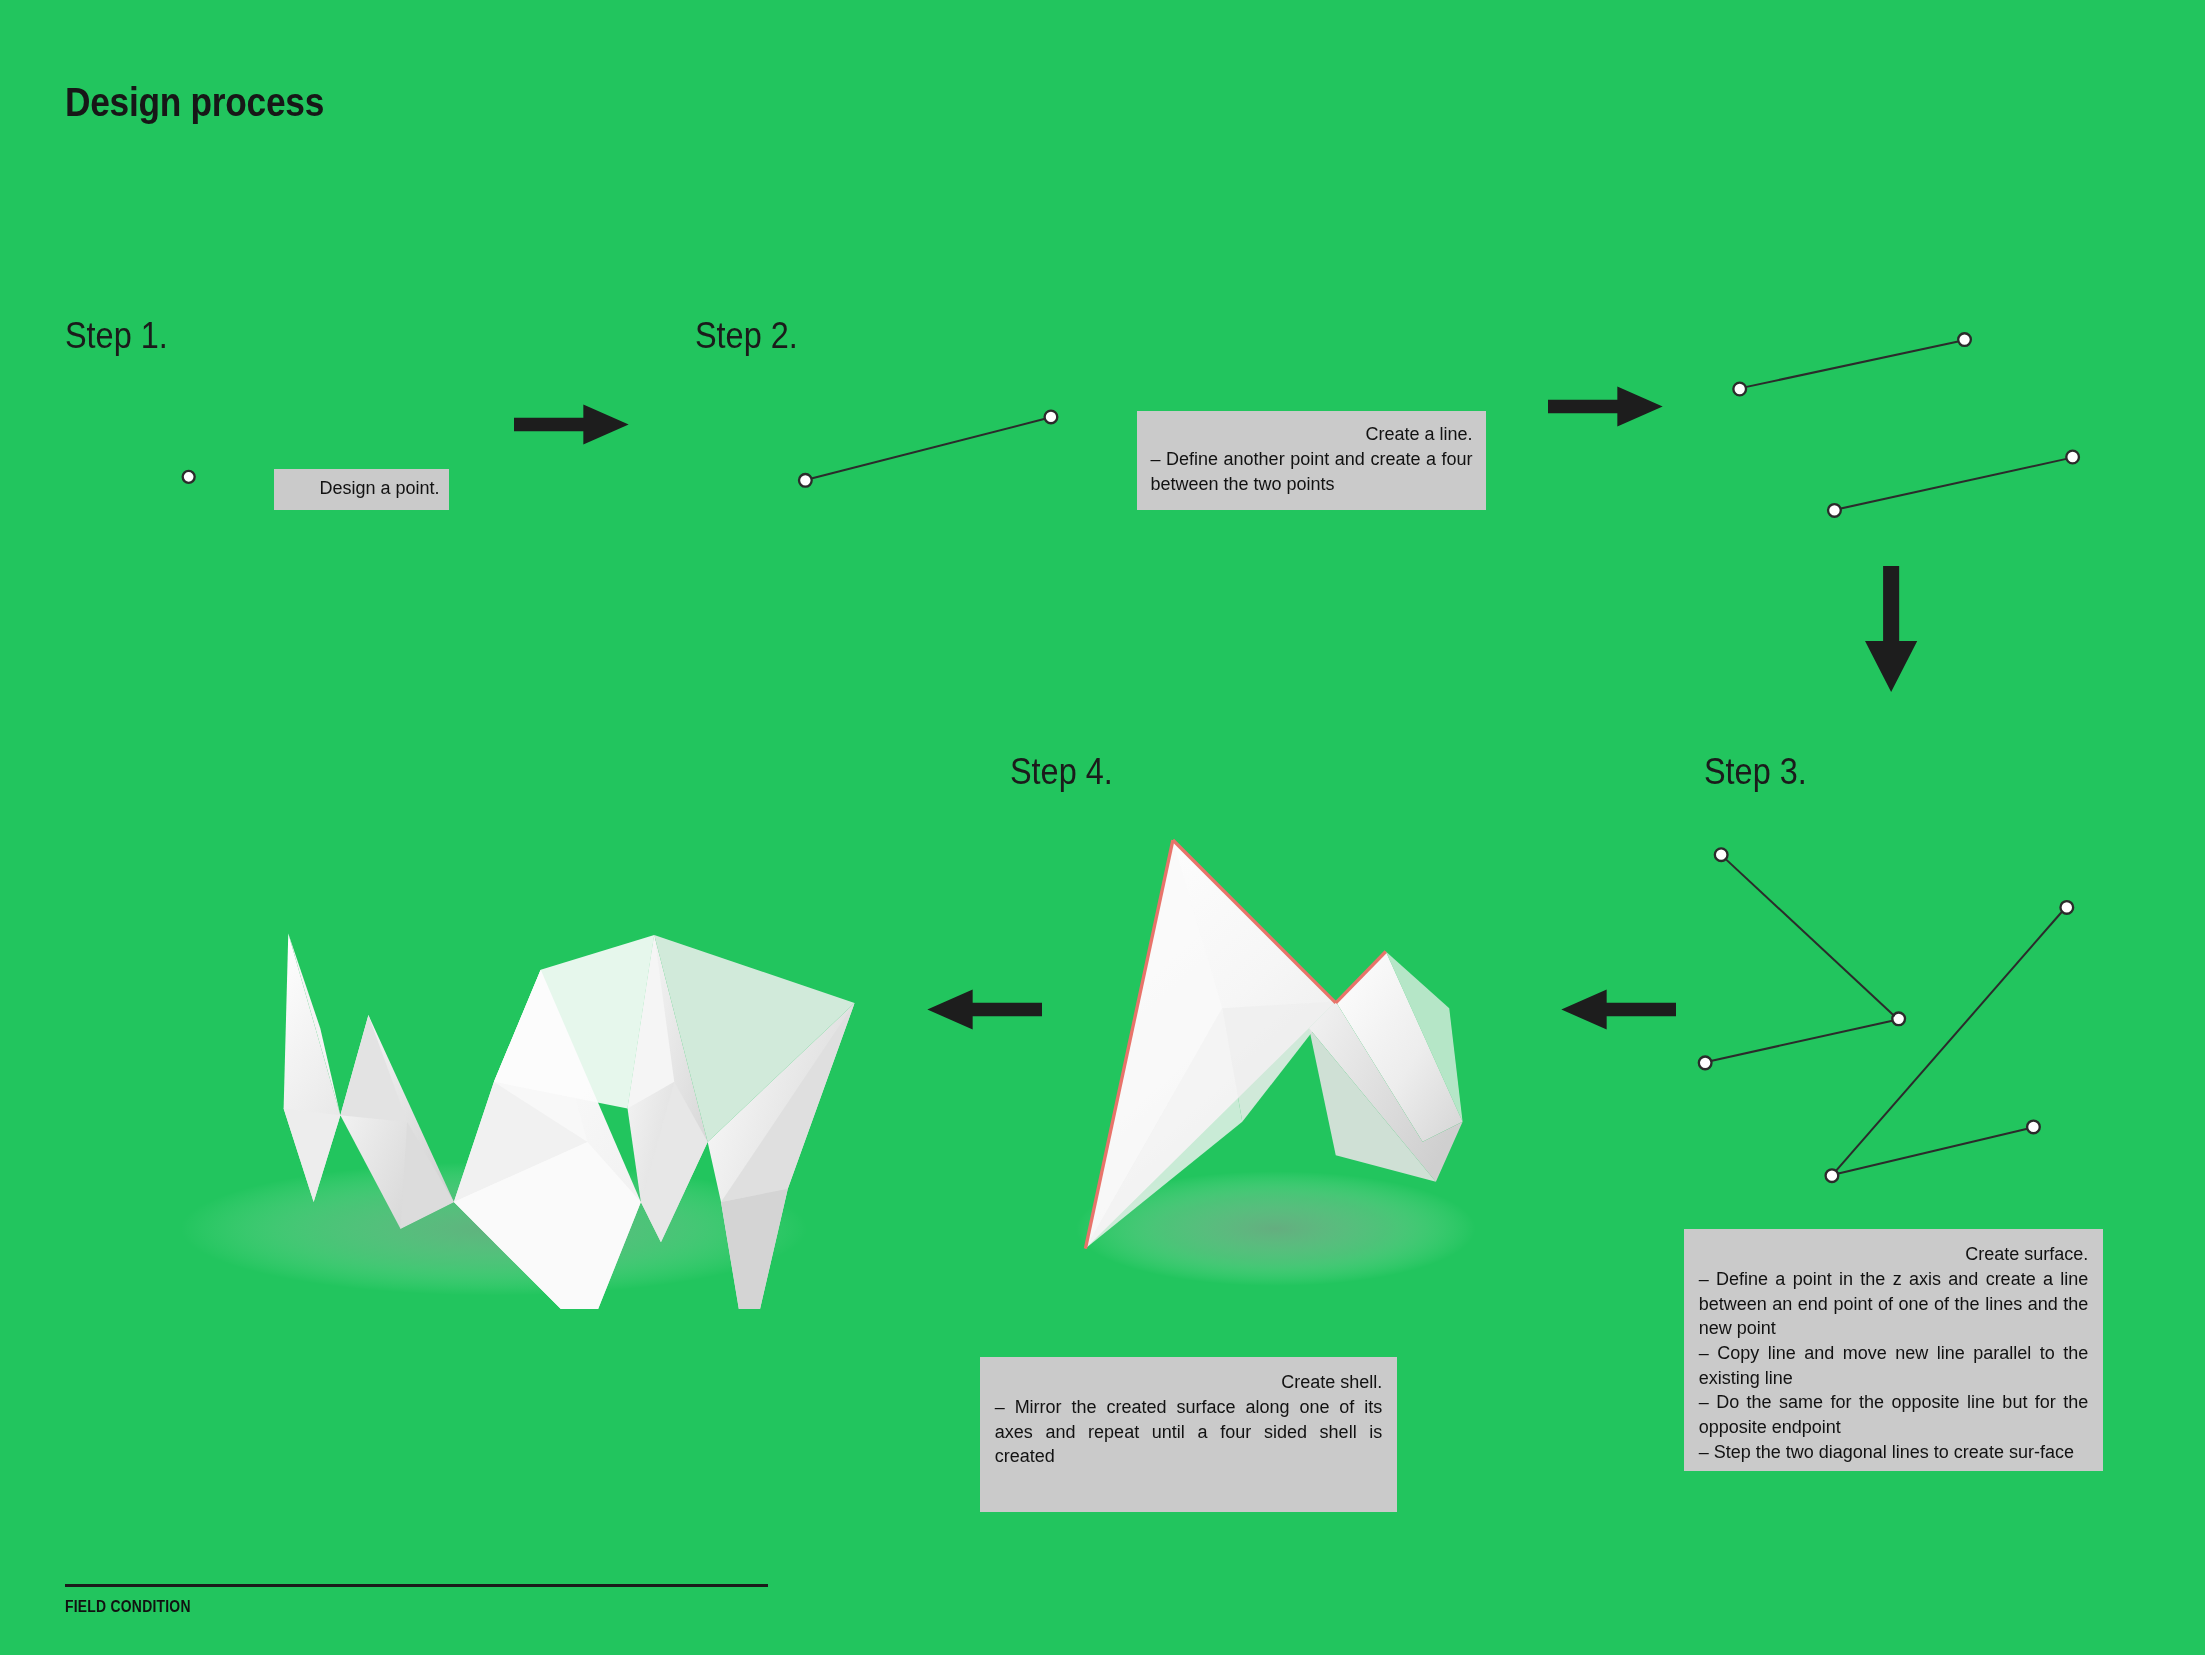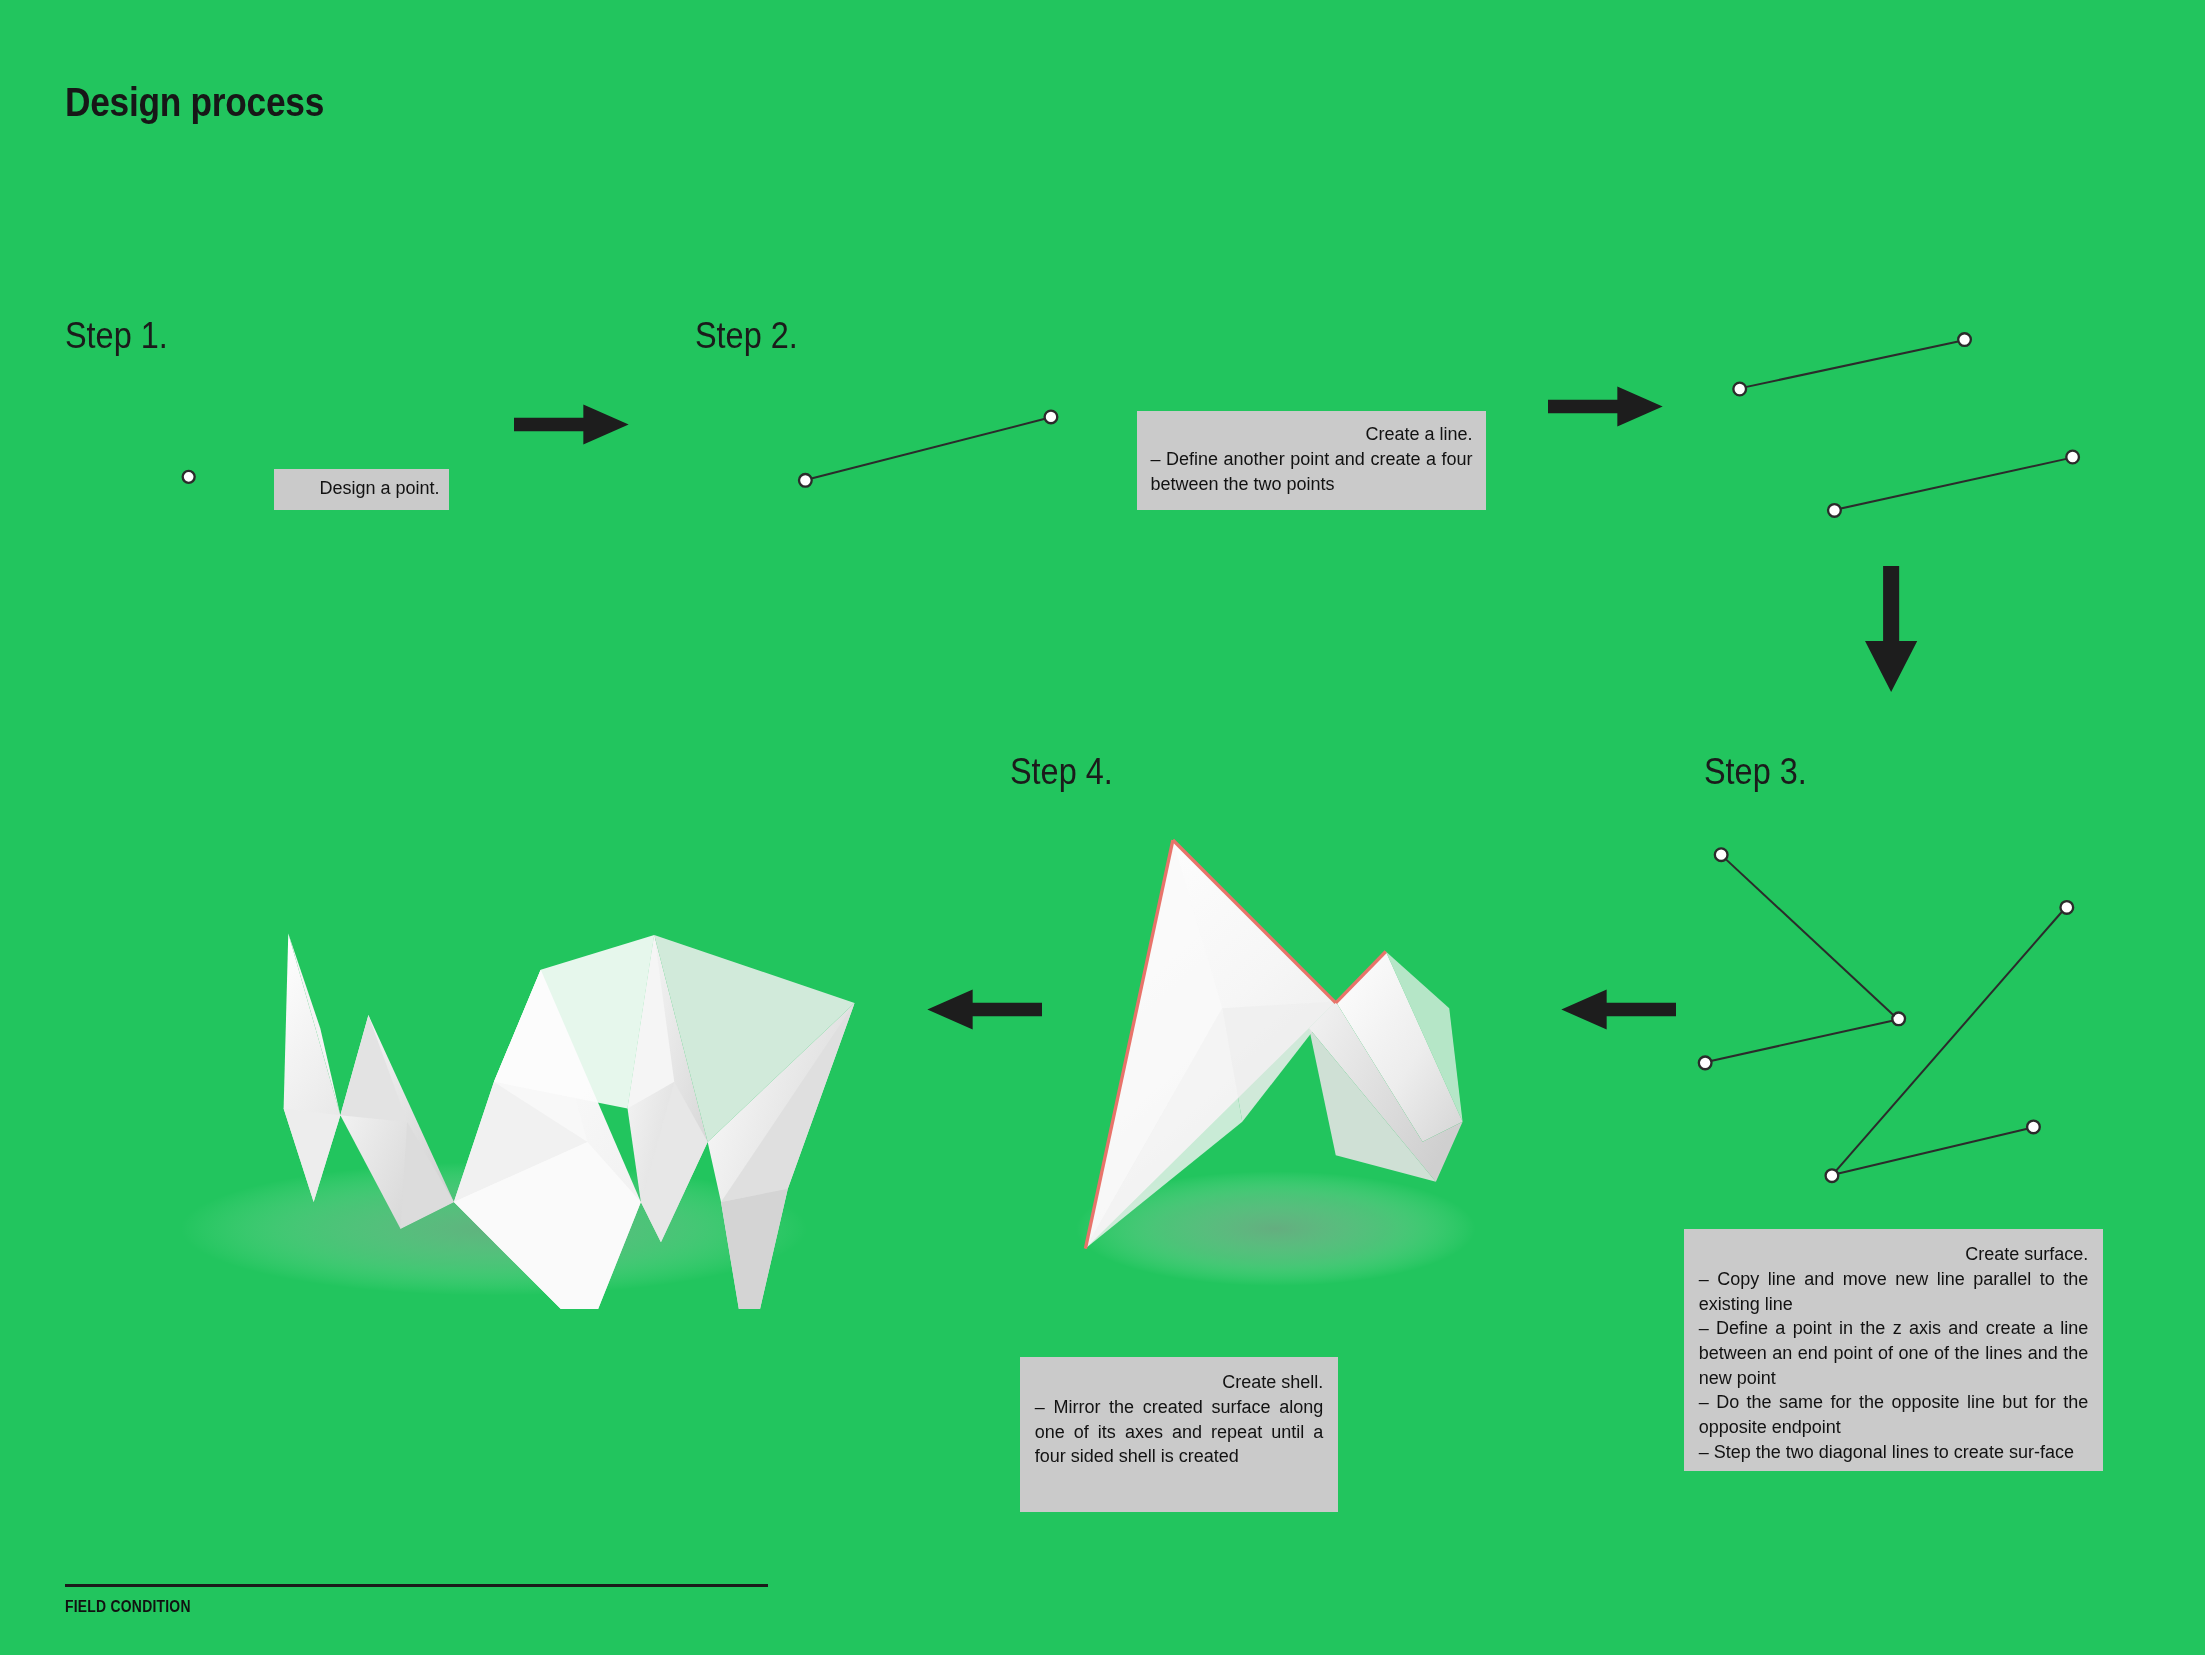--- a/index.html
+++ b/index.html
@@ -65,22 +65,22 @@
     width: 175px; height: 41px;
     padding: 8.7px 9.4px 0 9.4px;
     line-height: 1.2;
   }
   #cap-step2 {
     left: 1137px; top: 411px;
     width: 349px; height: 99px;
     padding: 11.4px 13.4px 0 13.4px;
   }
   #cap-step4 {
-    left: 1020px; top: 1357px;
-    width: 318px; height: 155px;
+    left: 980px; top: 1357px;
+    width: 417px; height: 155px;
     padding: 13.4px 14.7px 0 14.7px;
   }
   #cap-step3 {
     left: 1684px; top: 1229px;
     width: 419px; height: 242px;
     padding: 13.4px 14.7px 0 14.7px;
   }
 
   
   .arrow { position: absolute; }
@@ -183,22 +183,22 @@
       <circle cx="76" cy="40" r="9.5" fill="#ffffff" stroke="#2b2b2b" stroke-width="3.5"></circle>
     </g>
     <g>
       <line x1="248" y1="514" x2="588" y2="124" stroke="#2b2b2b" stroke-width="3"></line>
       <circle cx="594" cy="119" r="9.5" fill="#ffffff" stroke="#2b2b2b" stroke-width="3.5"></circle>
     </g>
   </svg>
 
   <div class="caption" id="cap-step3">
     <span class="cap-line cap-head">Create surface.</span>
+    <span class="cap-line">– Define a point in the z axis and create a line between an end point of one of the lines and the new point</span>
     <span class="cap-line">– Copy line and move new line parallel to the existing line</span>
-    <span class="cap-line">– Define a point in the z axis and create a line between an end point of one of the lines and the new point</span>
     <span class="cap-line">– Do the same for the opposite line but for the opposite endpoint</span>
     <span class="cap-line">– Step the two diagonal lines to create sur-face</span>
   </div>
 
   <svg class="arrow" style="left:1556px; top:984px;" width="120" height="51" viewBox="0 0 180 76">
     <path d="M180,28 L76,28 L76,8 L8,38 L76,68 L76,48 L180,48 Z" fill="#1d1d1d"></path>
   </svg>
 
   <svg class="render" style="left:1022px; top:808px;" width="494" height="494" viewBox="0 0 740 740">
     <defs>

